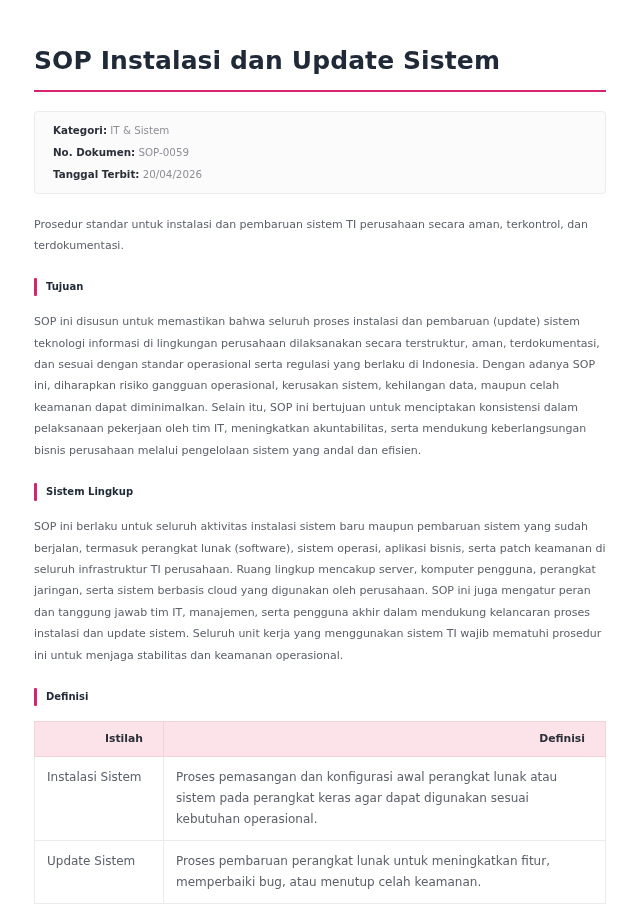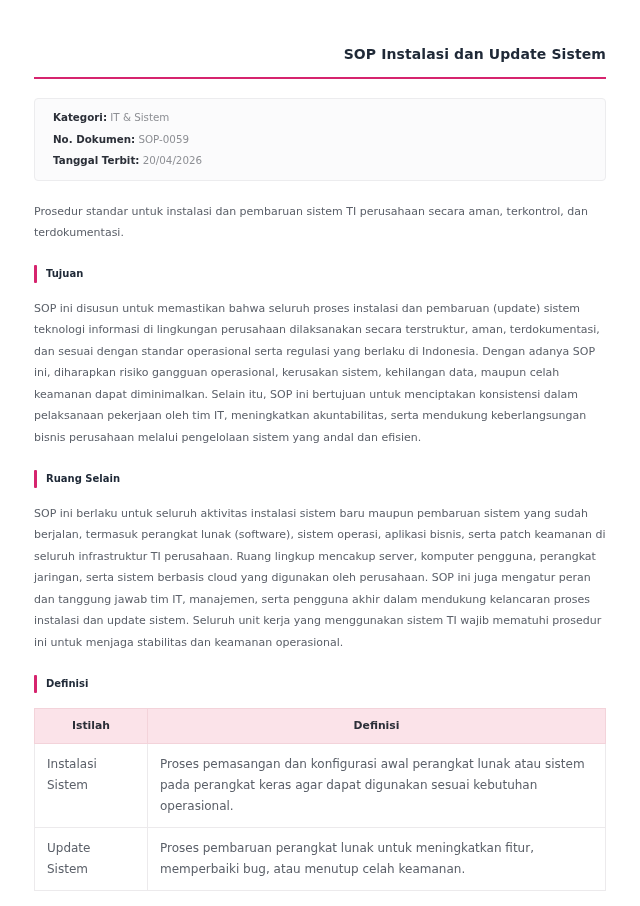--- a/index.html
+++ b/index.html
@@ -17,24 +17,24 @@
   .page {
     width: 640px;
     height: 906px;
     box-sizing: border-box;
     padding: 46px 34px 0 34px;
     position: relative;
   }
 
   
   .doc-title {
-    font-size: 14px;
+    font-size: 25px;
     font-weight: bold;
     color: #1f2937;
-    text-align: right;
+    text-align: left;
     letter-spacing: 0.1px;
     margin: 0 0 14px 0;
     line-height: 1.2;
   }
   .title-rule {
     height: 2px;
     background: #d6246e;
     width: 100%;
     margin: 0 0 19px 0;
   }
@@ -102,22 +102,22 @@
     width: 100%;
     border-collapse: collapse;
     table-layout: fixed;
     border: 1px solid #eceaec;
   }
   .def-table th {
     background: #fbe3e9;
     color: #2b2f38;
     font-size: 10.8px;
     font-weight: bold;
-    text-align: center;
-    padding: 10px 12px;
+    text-align: right;
+    padding: 10px 20px;
     border: 1px solid #f3d3da;
     line-height: 1.3;
   }
   .def-table td {
     font-size: 12px;
     color: #5b6069;
     padding: 10px 12px;
     border: 1px solid #eceaec;
     line-height: 1.75;
     vertical-align: top;
@@ -153,21 +153,21 @@
     <div class="section-head">
       <span class="accent-bar"></span>
       <span class="section-title">Tujuan</span>
     </div>
     <p class="section-body">SOP ini disusun untuk memastikan bahwa seluruh proses instalasi dan pembaruan (update) sistem teknologi informasi di lingkungan perusahaan dilaksanakan secara terstruktur, aman, terdokumentasi, dan sesuai dengan standar operasional serta regulasi yang berlaku di Indonesia. Dengan adanya SOP ini, diharapkan risiko gangguan operasional, kerusakan sistem, kehilangan data, maupun celah keamanan dapat diminimalkan. Selain itu, SOP ini bertujuan untuk menciptakan konsistensi dalam pelaksanaan pekerjaan oleh tim IT, meningkatkan akuntabilitas, serta mendukung keberlangsungan bisnis perusahaan melalui pengelolaan sistem yang andal dan efisien.</p>
   </div>
 
   <div class="section">
     <div class="section-head">
       <span class="accent-bar"></span>
-      <span class="section-title">Ruang Selain</span>
+      <span class="section-title">Sistem Lingkup</span>
     </div>
     <p class="section-body">SOP ini berlaku untuk seluruh aktivitas instalasi sistem baru maupun pembaruan sistem yang sudah berjalan, termasuk perangkat lunak (software), sistem operasi, aplikasi bisnis, serta patch keamanan di seluruh infrastruktur TI perusahaan. Ruang lingkup mencakup server, komputer pengguna, perangkat jaringan, serta sistem berbasis cloud yang digunakan oleh perusahaan. SOP ini juga mengatur peran dan tanggung jawab tim IT, manajemen, serta pengguna akhir dalam mendukung kelancaran proses instalasi dan update sistem. Seluruh unit kerja yang menggunakan sistem TI wajib mematuhi prosedur ini untuk menjaga stabilitas dan keamanan operasional.</p>
   </div>
 
   <div class="section">
     <div class="section-head">
       <span class="accent-bar"></span>
       <span class="section-title">Definisi</span>
     </div>
 

